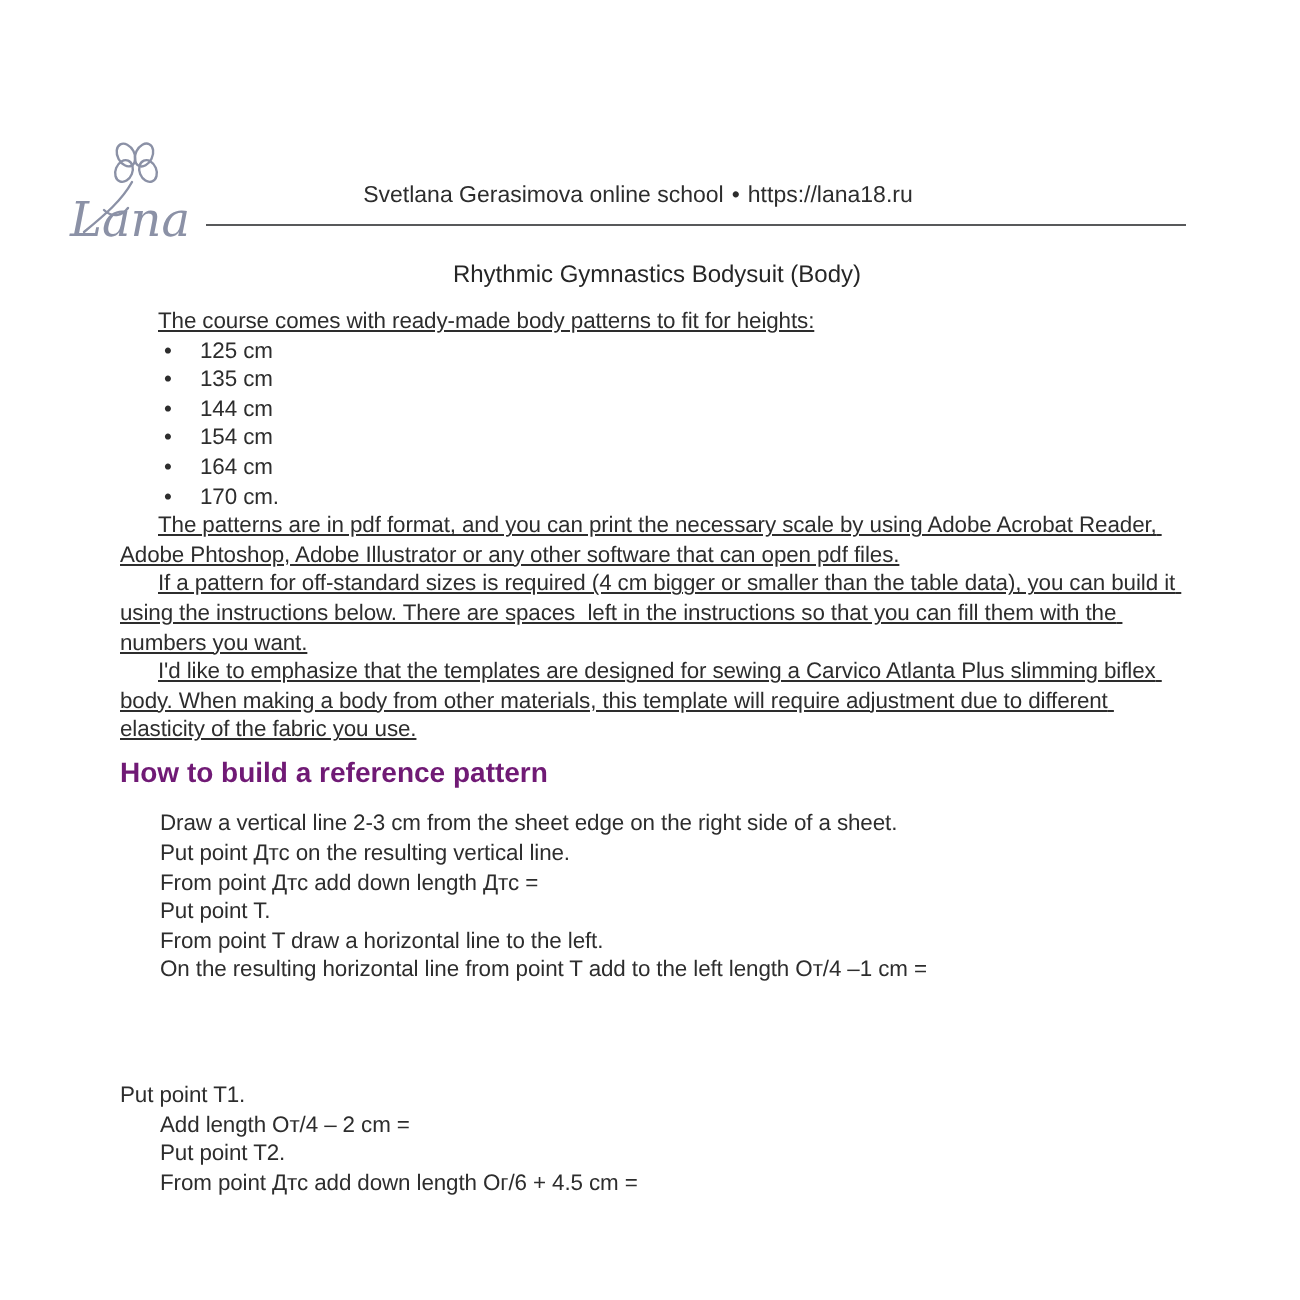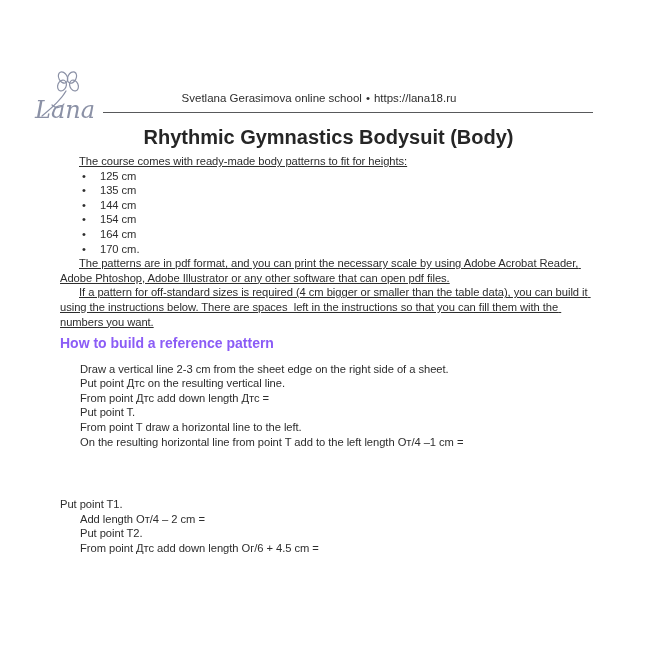--- a/index.html
+++ b/index.html
@@ -50,23 +50,23 @@
   .content {
     position: absolute;
     left: 60px;
     top: 126px;
     width: 537px;
     font-size: 11.2px;
     line-height: 14.6px;
     letter-spacing: -0.05px;
   }
   .doc-title {
-    font-size: 20px;
+    font-size: 12px;
     line-height: 22px;
-    font-weight: bold;
+    font-weight: normal;
     text-align: center;
     color: #262626;
     margin: 0 0 6px 0;
     letter-spacing: 0;
   }
   .para {
     margin: 0;
     text-indent: 19px;
     white-space: pre-wrap;
     text-decoration: underline;
@@ -82,21 +82,21 @@
   }
   ul.heights li .bullet-dot {
     position: absolute;
     left: 22px;
     top: 0;
   }
   .section-heading {
     font-size: 14px;
     line-height: 16px;
     font-weight: bold;
-    color: #8b5cf6;
+    color: #701a75;
     margin: 5.5px 0 11px 0;
     letter-spacing: 0;
   }
   .step { padding-left: 20px; white-space: pre-wrap; }
   .step.no-indent { padding-left: 0; margin-top: 48px; }
 </style>
 </head>
 <body>
 
 <div class="page">
@@ -128,20 +128,21 @@
       <li><span class="bullet-dot">•</span><span>125 cm</span></li>
       <li><span class="bullet-dot">•</span><span>135 cm</span></li>
       <li><span class="bullet-dot">•</span><span>144 cm</span></li>
       <li><span class="bullet-dot">•</span><span>154 cm</span></li>
       <li><span class="bullet-dot">•</span><span>164 cm</span></li>
       <li><span class="bullet-dot">•</span><span>170 cm.</span></li>
     </ul>
 
     <p class="para">The patterns are in pdf format, and you can print the necessary scale by using Adobe Acrobat Reader, Adobe Phtoshop, Adobe Illustrator or any other software that can open pdf files.</p>
     <p class="para">If a pattern for off-standard sizes is required (4 cm bigger or smaller than the table data), you can build it using the instructions below. There are spaces  left in the instructions so that you can fill them with the numbers you want.</p>
+    <p class="para">I'd like to emphasize that the templates are designed for sewing a Carvico Atlanta Plus slimming biflex body. When making a body from other materials, this template will require adjustment due to different elasticity of the fabric you use.</p>
 
     <h2 class="section-heading">How to build a reference pattern</h2>
 
     <div class="step">Draw a vertical line 2-3 cm from the sheet edge on the right side of a sheet.</div>
     <div class="step">Put point Дтс on the resulting vertical line.</div>
     <div class="step">From point Дтс add down length Дтс =</div>
     <div class="step">Put point T.</div>
     <div class="step">From point T draw a horizontal line to the left.</div>
     <div class="step">On the resulting horizontal line from point T add to the left length От/4 –1 cm =</div>
     <div class="step no-indent">Put point T1.</div>

